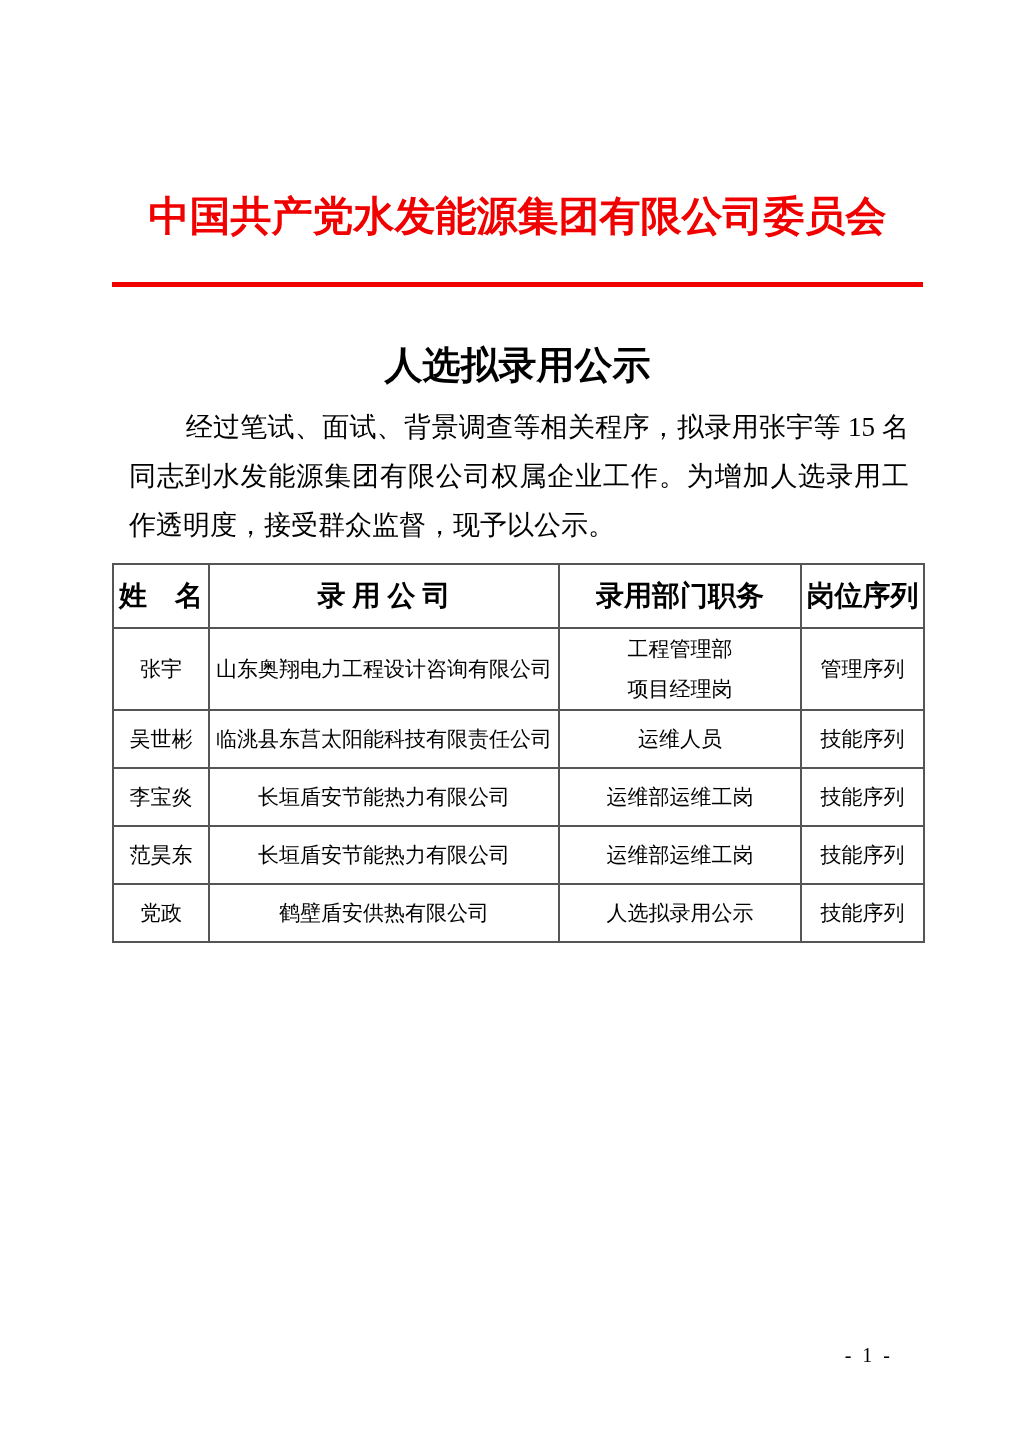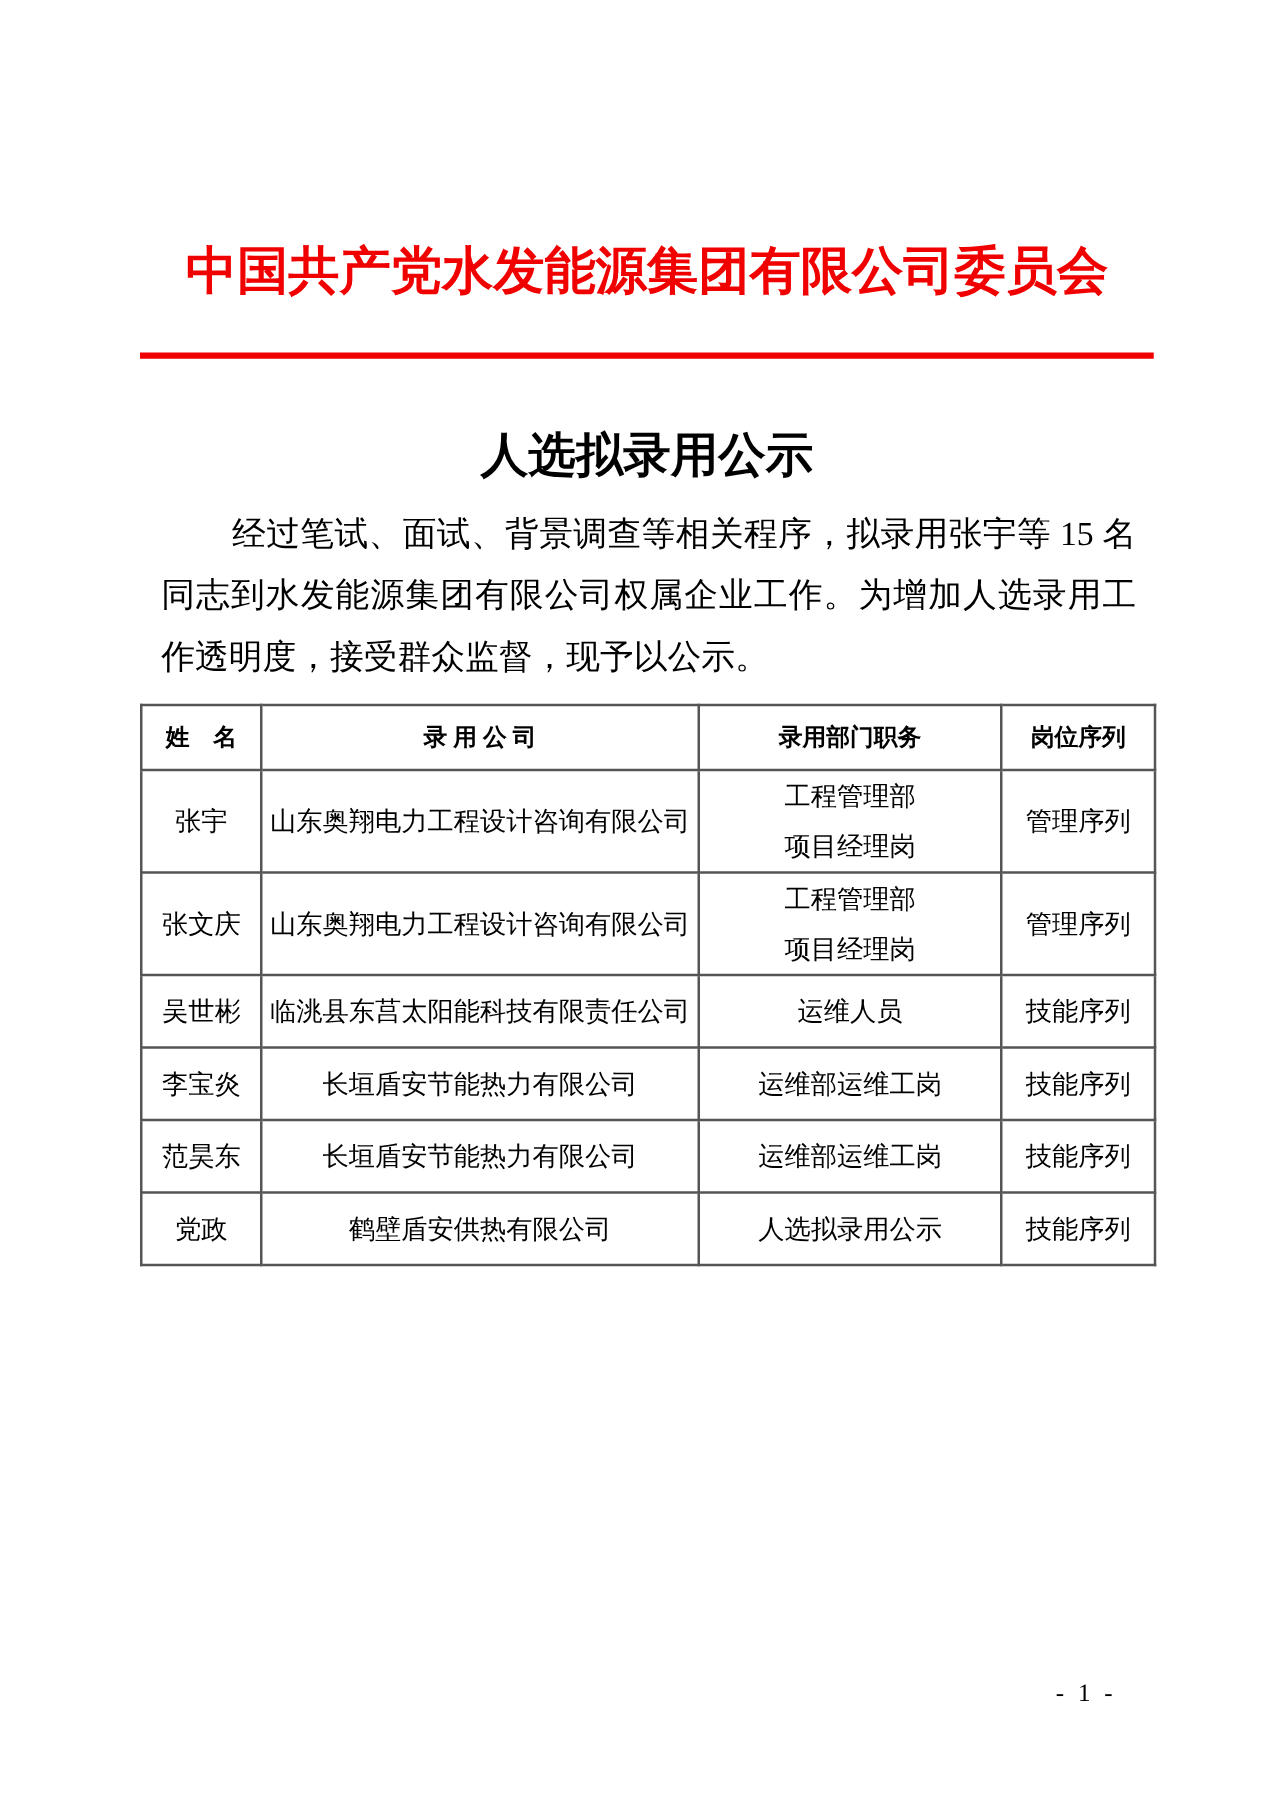--- a/index.html
+++ b/index.html
@@ -60,22 +60,22 @@
   }
   table.roster th, table.roster td {
     border: 2px solid #555555;
     text-align: center;
     vertical-align: middle;
     font-weight: normal;
     padding: 0 2px;
     overflow: hidden;
   }
   table.roster thead th {
-    height: 52px;
-    font-size: 19px;
+    height: 64px;
+    font-size: 28px;
     font-weight: bold;
     white-space: nowrap;
   }
   table.roster tbody td {
     height: 58px;
     font-size: 21px;
     white-space: nowrap;
   }
   .col-name     { width: 96px; }
   .col-company  { width: 350px; }
@@ -124,29 +124,20 @@
         <tr>
           <td>张宇</td>
           <td>山东奥翔电力工程设计咨询有限公司</td>
           <td>
             <div class="pos-line">工程管理部</div>
             <div class="pos-line">项目经理岗</div>
           </td>
           <td>管理序列</td>
         </tr>
         <tr>
-          <td>张文庆</td>
-          <td>山东奥翔电力工程设计咨询有限公司</td>
-          <td>
-            <div class="pos-line">工程管理部</div>
-            <div class="pos-line">项目经理岗</div>
-          </td>
-          <td>管理序列</td>
-        </tr>
-        <tr>
           <td>吴世彬</td>
           <td>临洮县东莒太阳能科技有限责任公司</td>
           <td>运维人员</td>
           <td>技能序列</td>
         </tr>
         <tr>
           <td>李宝炎</td>
           <td>长垣盾安节能热力有限公司</td>
           <td>运维部运维工岗</td>
           <td>技能序列</td>

